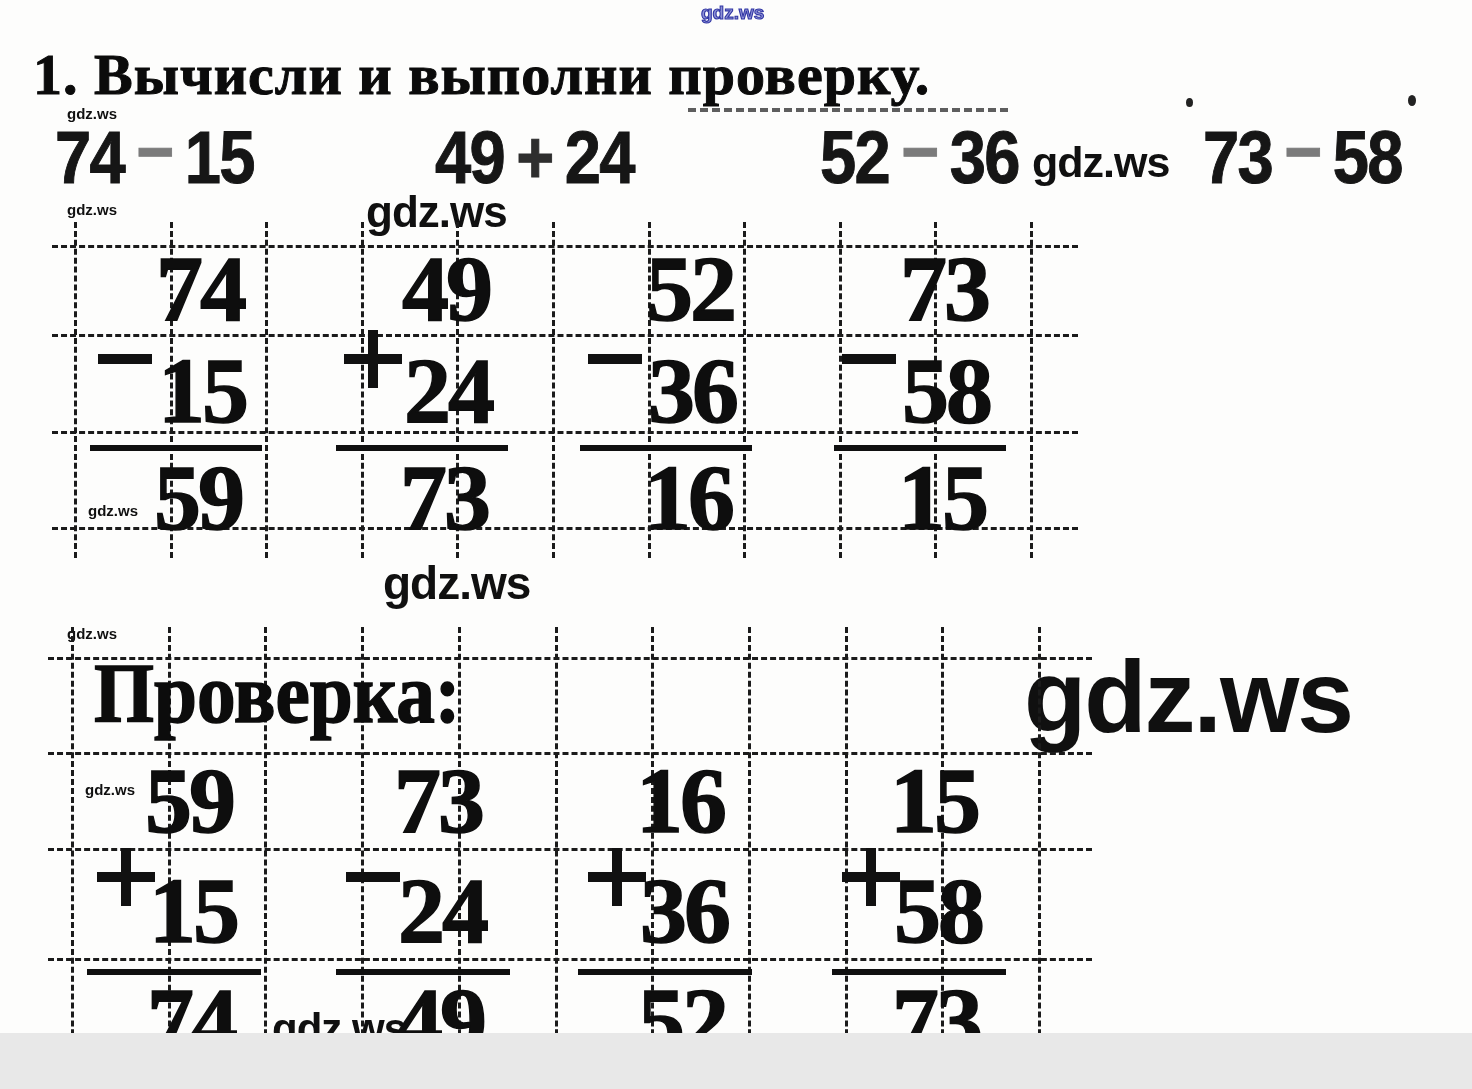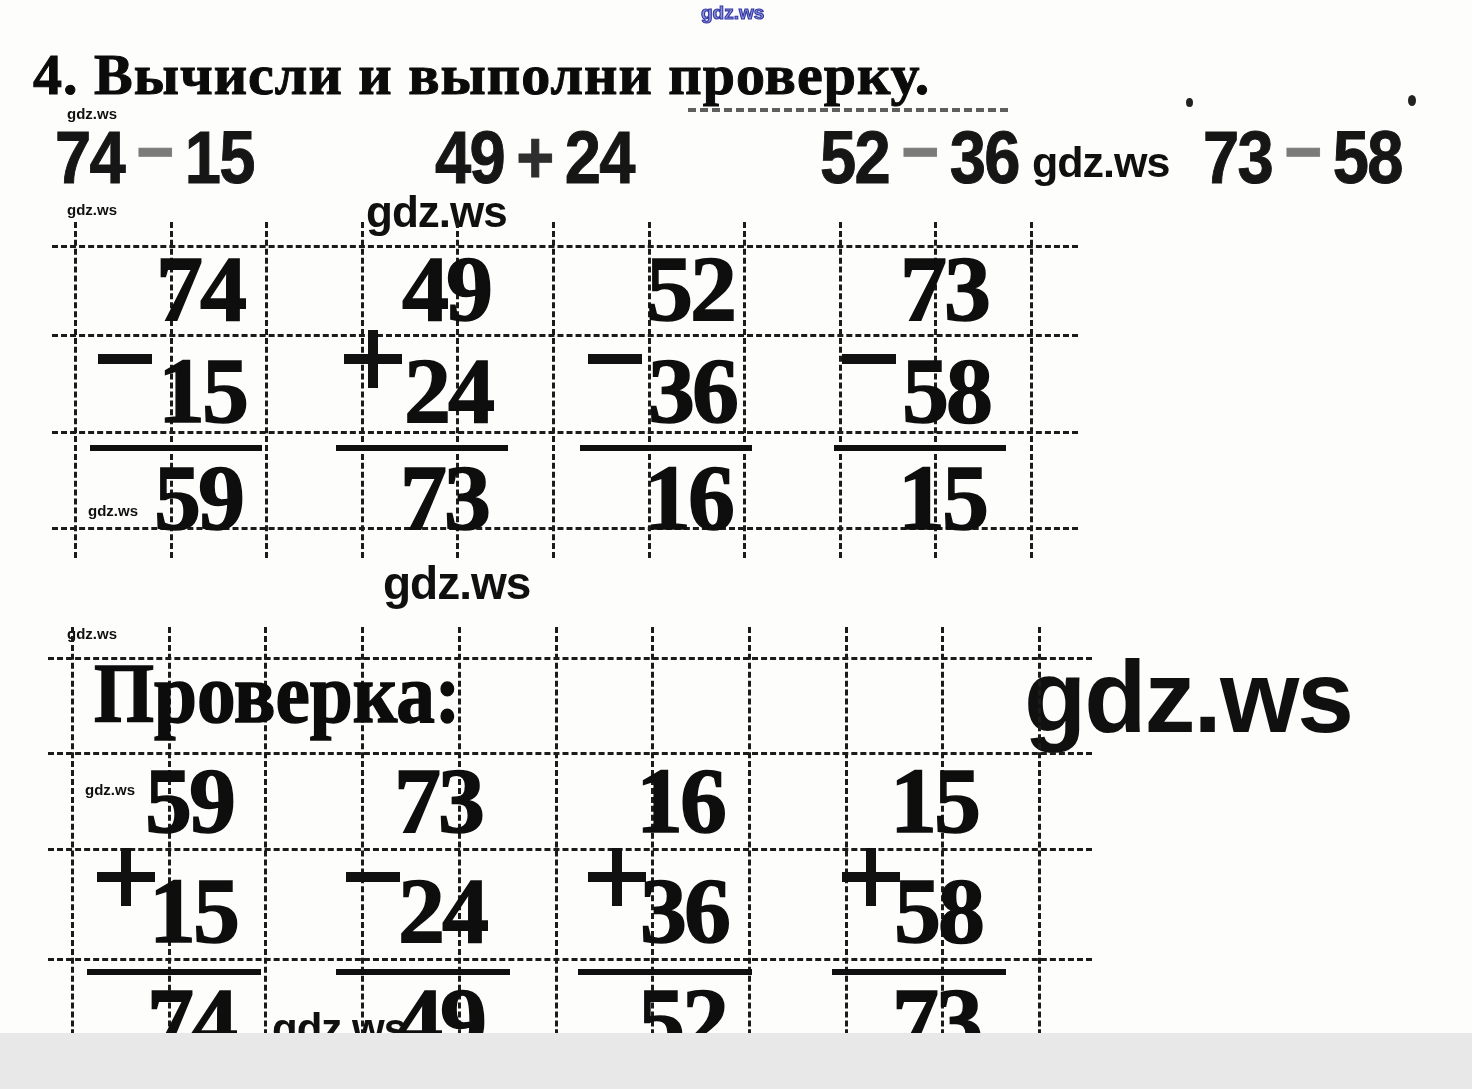--- a/index.html
+++ b/index.html
@@ -83,21 +83,21 @@
   <div class="wm wm-sm" style="left:67px;top:202px;">gdz.ws</div>
   <div class="wm wm-md" style="left:366px;top:190px;">gdz.ws</div>
   <div class="wm wm-inline" style="left:1032px;top:141px;">gdz.ws</div>
   <div class="wm wm-sm" style="left:88px;top:503px;">gdz.ws</div>
   <div class="wm wm-md2" style="left:383px;top:560px;">gdz.ws</div>
   <div class="wm wm-sm" style="left:67px;top:626px;">gdz.ws</div>
   <div class="wm wm-big" style="left:1024px;top:646px;">gdz.ws</div>
   <div class="wm wm-sm" style="left:85px;top:782px;">gdz.ws</div>
   <div class="wm wm-md3" style="left:272px;top:1008px;">gdz.ws</div>
 
-  <div class="title">4. Вычисли и выполни проверку.</div>
+  <div class="title">1. Вычисли и выполни проверку.</div>
 
   <div class="artifact-dash" style="left:688px;top:108px;width:320px;"></div>
   <div class="dot" style="left:1186px;top:98px;width:7px;height:9px;"></div>
   <div class="dot" style="left:1408px;top:95px;width:8px;height:11px;"></div>
 
   <div class="expr" style="left:55px;">
     <span class="eo">74</span><span class="eop op-minus">−</span><span class="eo">15</span>
   </div>
   <div class="expr" style="left:435px;">
     <span class="eo">49</span><span class="eop op-plus">+</span><span class="eo">24</span>

